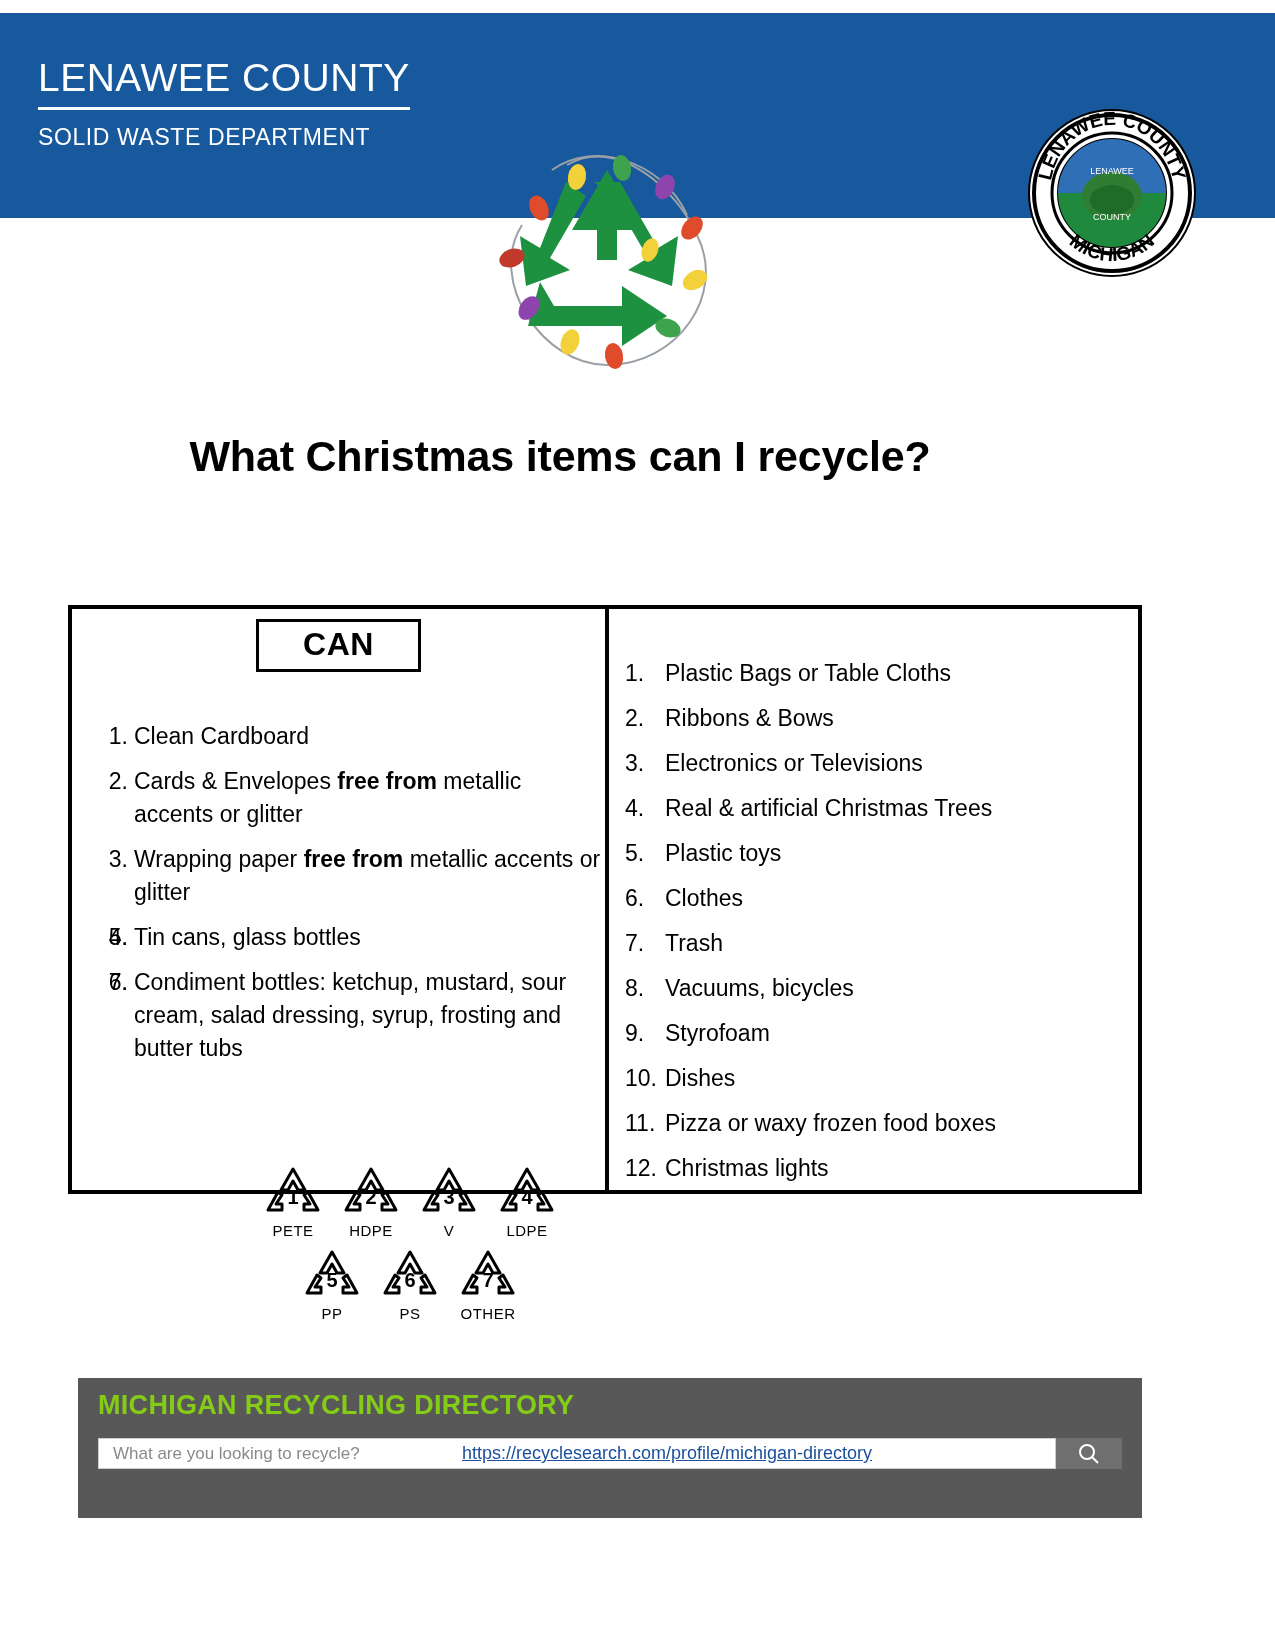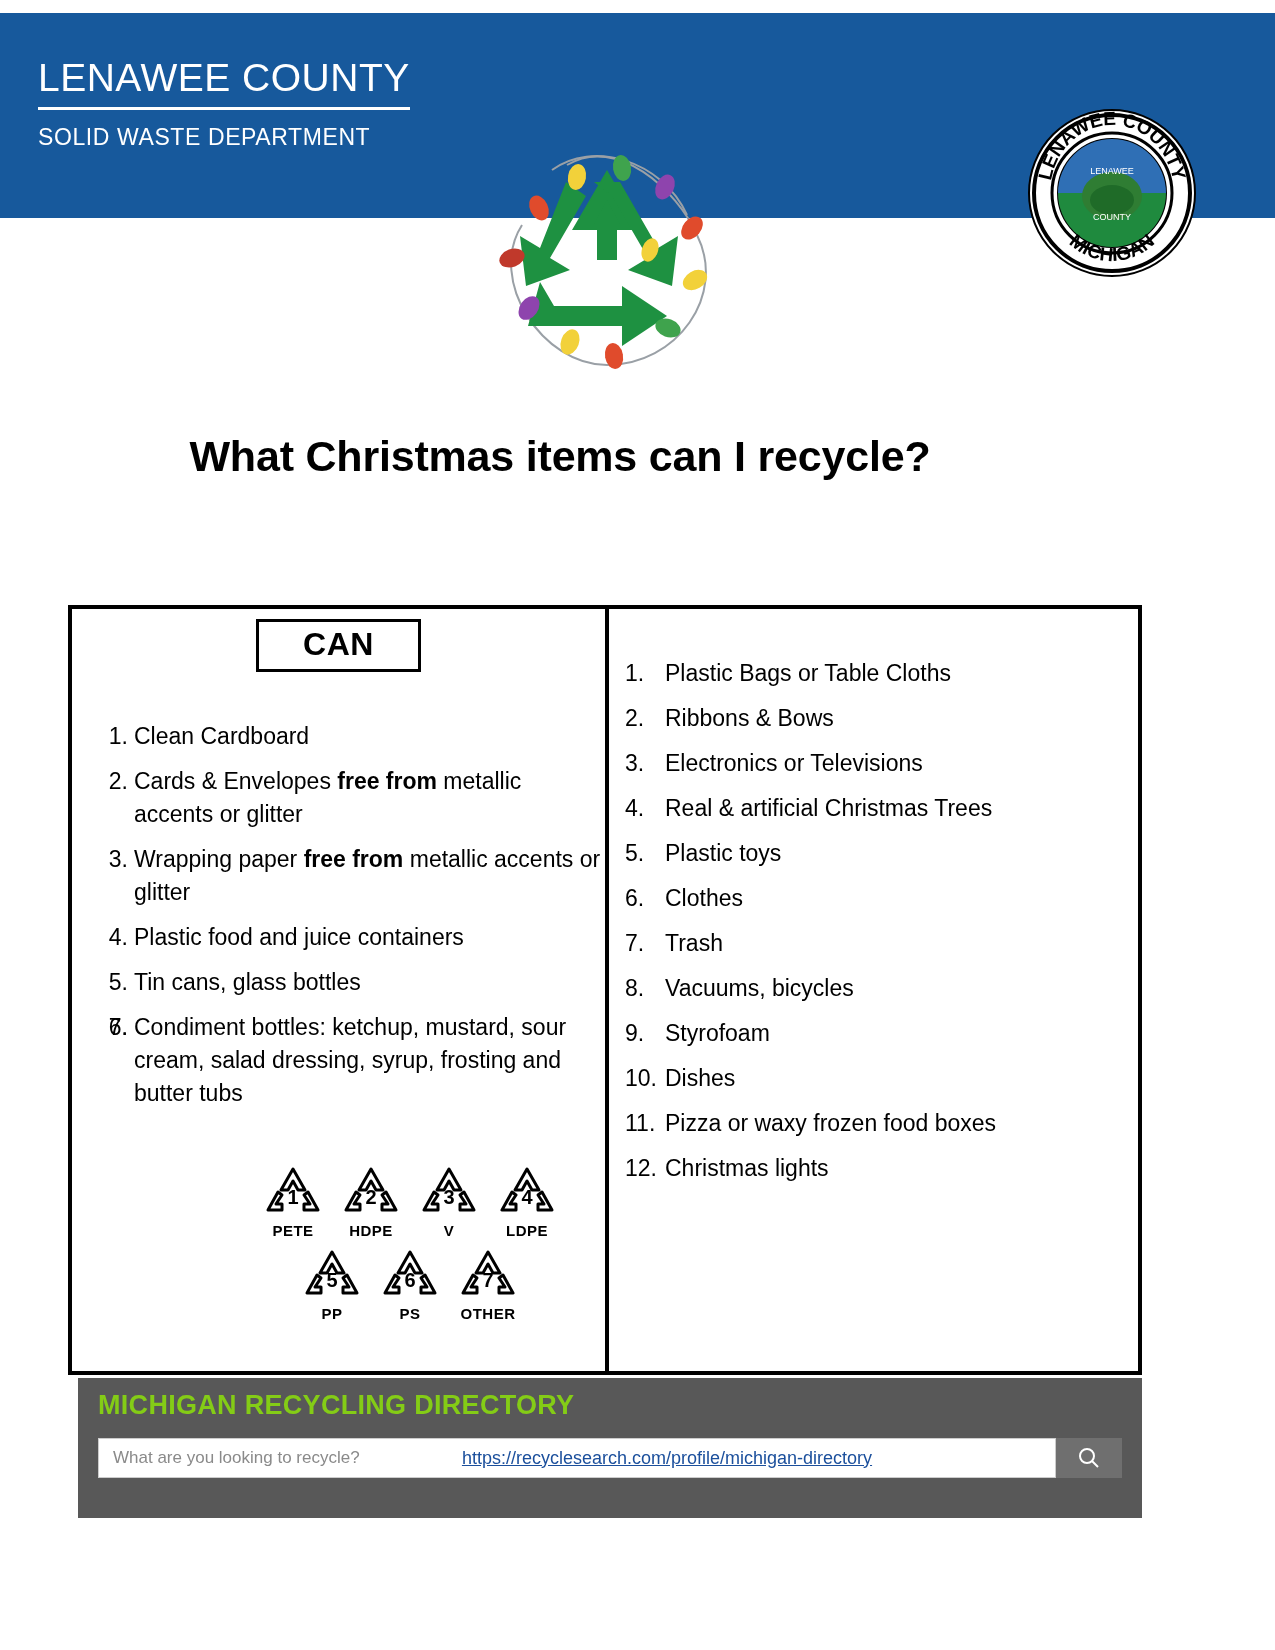--- a/index.html
+++ b/index.html
@@ -75,21 +75,21 @@
     font-weight: bold;
     letter-spacing: -0.2px;
   }
 
   
   .table-wrap {
     position: absolute;
     left: 68px;
     top: 605px;
     width: 1074px;
-    height: 770px;
+    height: 589px;
     border: 4px solid #000000;
     box-sizing: border-box;
     display: flex;
   }
   .col {
     box-sizing: border-box;
     position: relative;
   }
   .col-can {
     width: 537px;
@@ -155,21 +155,21 @@
   .resin-row {
     display: flex;
     justify-content: center;
   }
   .resin-item {
     width: 78px;
     text-align: center;
   }
   .resin-item .label {
     font-size: 15px;
-    font-weight: bold;
+    font-weight: normal;
     letter-spacing: 0.5px;
     margin-top: -2px;
   }
   .resin-row.second {
     margin-top: 8px;
   }
 
   
   .directory {
     position: absolute;
@@ -186,21 +186,21 @@
     color: #84cc16;
     font-size: 27px;
     font-weight: bold;
     letter-spacing: 0.3px;
   }
   .search-row {
     position: absolute;
     left: 20px;
     top: 60px;
     width: 1024px;
-    height: 40px;
+    height: 31px;
     display: flex;
   }
   .search-input {
     flex: 1;
     background: #ffffff;
     border: 1px solid #cccccc;
     box-sizing: border-box;
     display: flex;
     align-items: center;
     position: relative;
@@ -295,21 +295,21 @@
 <div class="table-wrap">
 
   <div class="col col-can">
     <div class="col-header">
       <span>CAN</span>
     </div>
     <ol class="items" id="can-list">
         <li><span class="num">1.</span><span>Clean Cardboard</span></li>
         <li><span class="num">2.</span><span>Cards &amp; Envelopes <b>free from</b> metallic accents or glitter</span></li>
         <li><span class="num">3.</span><span>Wrapping paper <b>free from</b> metallic accents or glitter</span></li>
-        <li><span class="num">4.</span><span>Plastic food and juice containers</span></li>
+        <li><span class="num">4.</span></li>
         <li><span class="num">5.</span><span>Tin cans, glass bottles</span></li>
         <li><span class="num">6.</span></li>
         <li><span class="num">7.</span><span>Condiment bottles: ketchup, mustard, sour cream, salad dressing, syrup, frosting and butter tubs</span></li>
       </ol>
 
     <div class="resin">
       <div class="resin-row" id="resin-row-1">
           <div class="resin-item"><svg width="62" height="56" viewBox="0 0 62 56">
               <path d="M31 5 L43 26 L36 26 L31 17 L26 26 L19 26 Z" fill="none" stroke="#000" stroke-width="3" stroke-linejoin="round"></path>
               <path d="M16 28 L6 46 L20 46 L20 40 L14 40 L20 31 Z" fill="none" stroke="#000" stroke-width="3" stroke-linejoin="round"></path>

